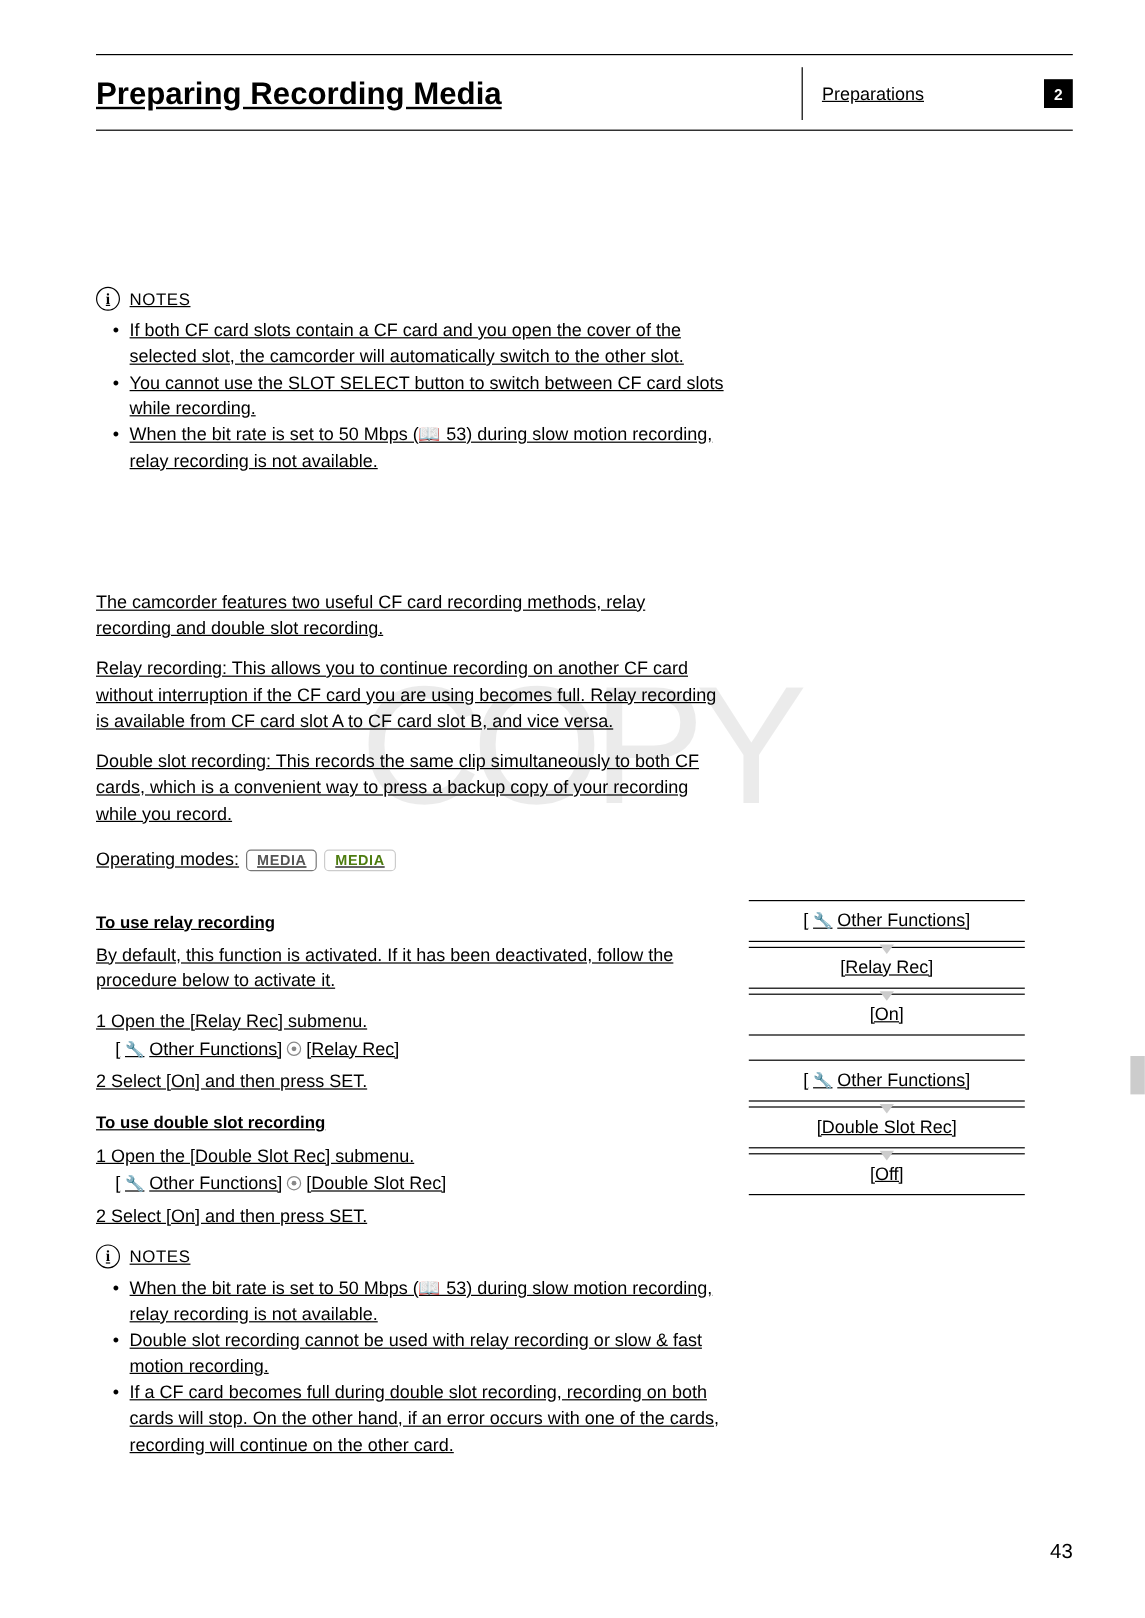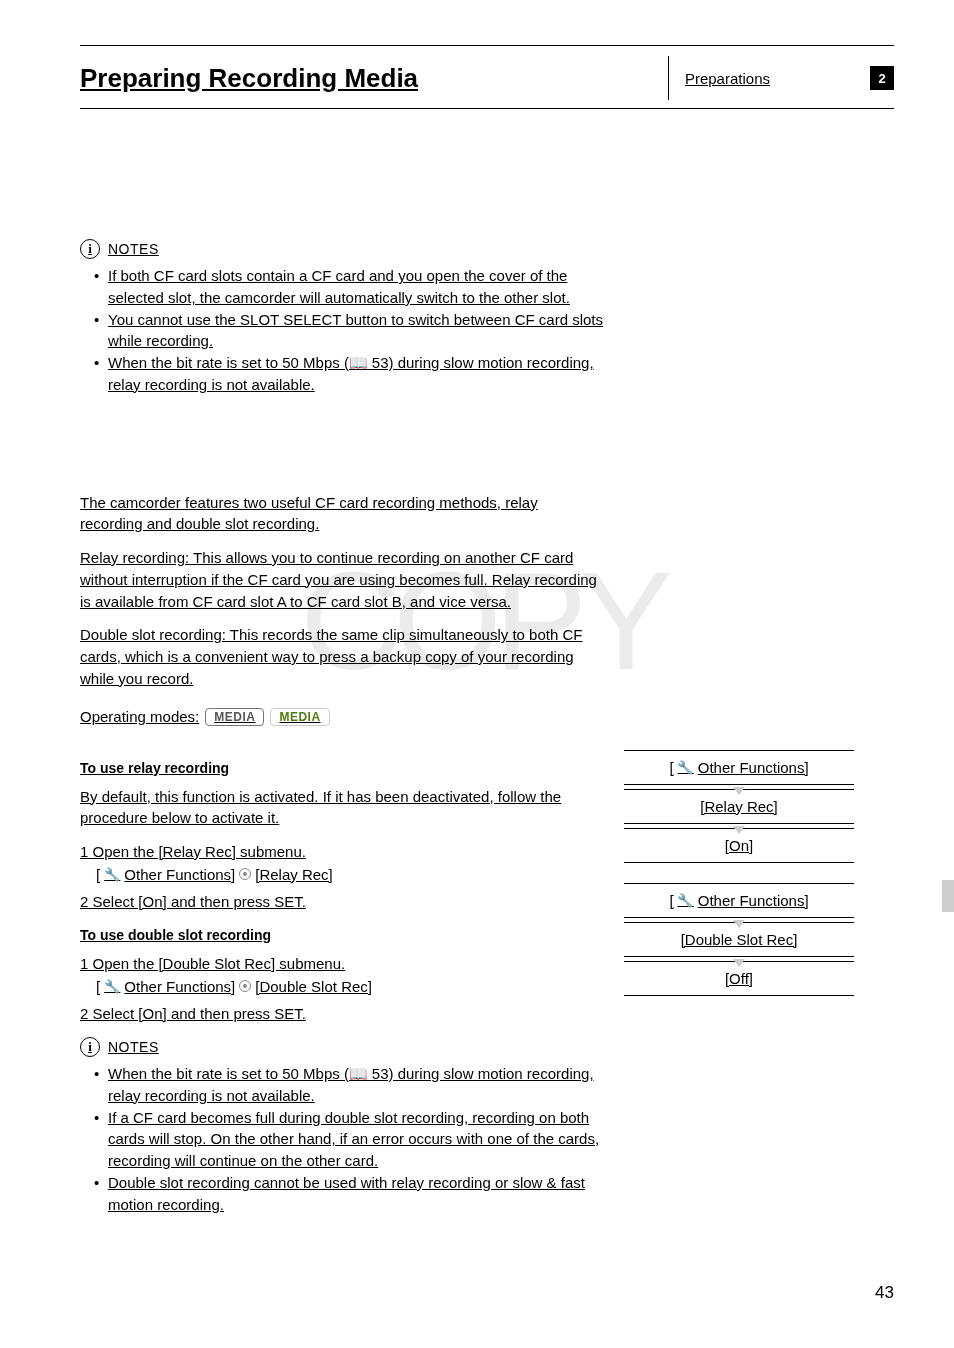--- a/index.html
+++ b/index.html
@@ -322,22 +322,22 @@
           <span>[Double Slot Rec]</span>
         </div>
         <div class="step" style="margin-bottom:12px">2 Select [On] and then press SET.</div>
 
         <div class="notes-header">
           <span class="info-icon">i</span>
           <span class="notes-label">NOTES</span>
         </div>
         <ul class="notes-list" style="margin-bottom:0">
           <li>When the bit rate is set to 50 Mbps (📖 53) during slow motion recording, relay recording is not available.</li>
+          <li>Double slot recording cannot be used with relay recording or slow &amp; fast motion recording.</li>
           <li>If a CF card becomes full during double slot recording, recording on both cards will stop. On the other hand, if an error occurs with one of the cards, recording will continue on the other card.</li>
-          <li>Double slot recording cannot be used with relay recording or slow &amp; fast motion recording.</li>
         </ul>
       </div>
 
       <div class="right-col">
         <div class="menu-box">
           <div class="menu-row">
             <span>[</span>
               <span class="wrench-icon">🔧</span>
             <span>Other Functions]</span>
           </div>

